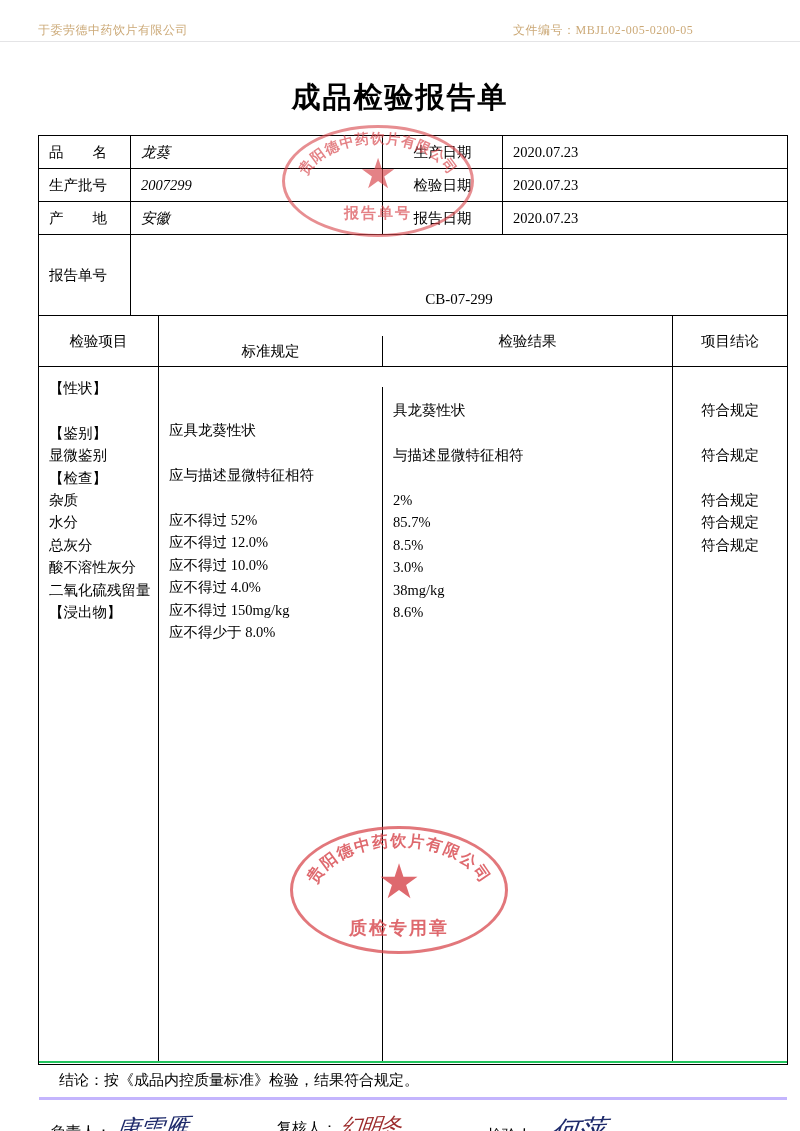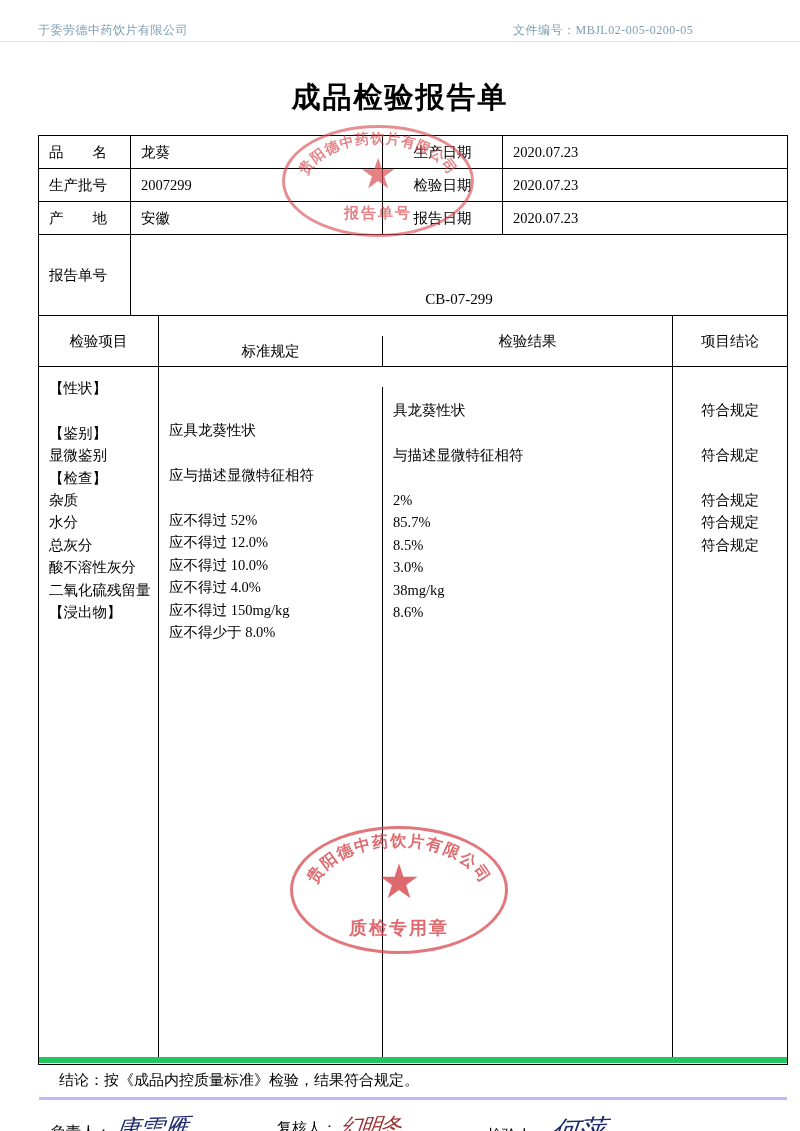--- a/index.html
+++ b/index.html
@@ -17,21 +17,21 @@
   }
 
   
   .scan-top {
     position: absolute;
     top: 22px;
     left: 0;
     width: 800px;
     height: 22px;
     font-size: 12px;
-    color: #0c4a6e;
+    color: #a16207;
     opacity: .55;
     letter-spacing: .5px;
   }
   .scan-top .left {
     position: absolute;
     left: 38px;
     top: 0;
     white-space: nowrap;
   }
   .scan-top .right {
@@ -88,21 +88,21 @@
   }
   .cell.b-r { border-right: 1px solid #000; }
 
   .lbl {
     width: 92px;
     letter-spacing: 0;
     justify-content: space-between;
   }
   .lbl span { display: inline-block; }
 
-  .val-1 { width: 252px; }
+  .val-1 { width: 252px; font-style: italic; }
   .lbl-2 { width: 120px; justify-content: center; }
   .val-2 { width: 1px; flex: 1; }
 
   
   .row-reportno .lbl { width: 92px; }
   .row-reportno .rno-val {
     flex: 1;
     justify-content: center;
     font-size: 15px;
     margin-top: 48px;
@@ -116,21 +116,21 @@
   }
   .c-item   { width: 120px; }
   .c-std    { width: 224px; margin-top: 20px; }
   .c-res    { width: 290px; }
   .c-concl  { width: 1px; flex: 1; }
 
   
   .body-grid {
     display: flex;
     height: 696px;
-    border-bottom: 6px solid #22c55e;
+    border-bottom: 2px solid #22c55e;
     box-sizing: border-box;
   }
   .col {
     box-sizing: border-box;
     padding-top: 10px;
     font-size: 14.5px;
   }
   .col.b-r { border-right: 1px solid #000; }
   .col .line {
     height: 22.4px;

